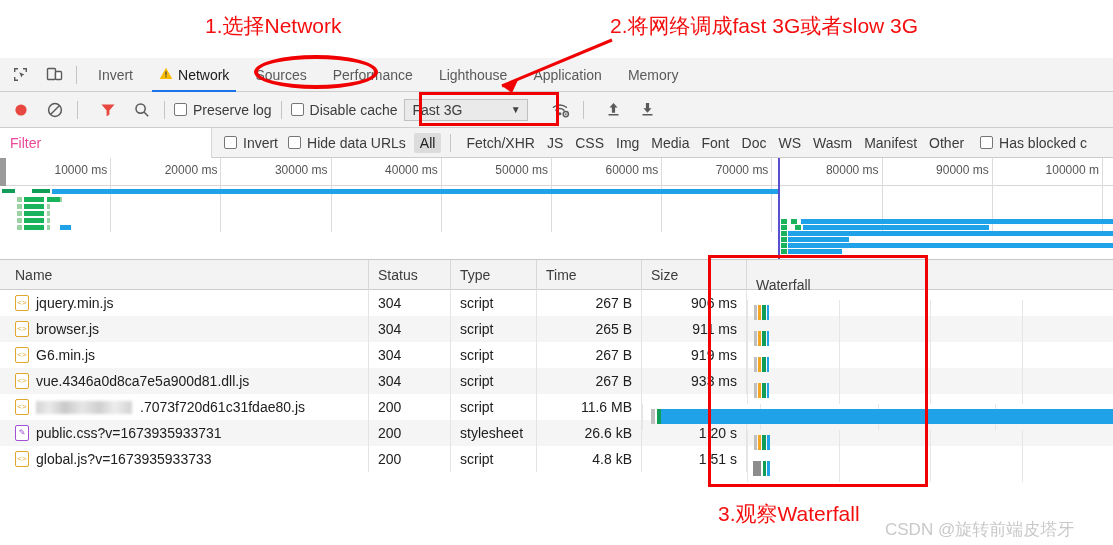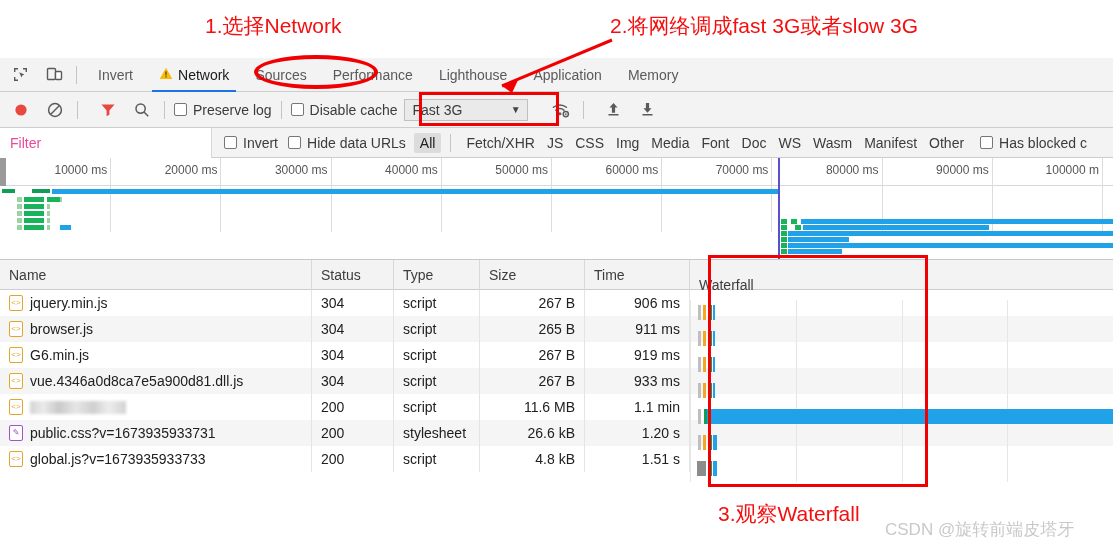--- a/index.html
+++ b/index.html
@@ -137,21 +137,21 @@
     border-right: 1px solid #d8d8d8;
   }
   .row { display: flex; height: 26px; align-items: center; }
   .row.odd { background: #f5f5f5; }
   .td {
     font-size: 14px; color: #202020; padding: 0 9px;
     height: 26px; display: flex; align-items: center;
     border-right: 1px solid #e4e4e4; overflow: hidden; white-space: nowrap;
   }
   .td.num { justify-content: flex-end; }
-  .c-name { width: 312px; gap: 7px; }
+  .c-name { width: 363px; gap: 7px; margin-left: 6px; }
   .c-status { width: 82px; }
   .c-type { width: 86px; }
   .c-size { width: 105px; }
   .c-time { width: 105px; }
   .c-wf { flex: 1; position: relative; border-right: none; padding: 0; margin-top: 20px; }
 
   .ficon {
     width: 14px; height: 16px; flex: 0 0 14px;
     border: 1.5px solid #e0a72a; border-radius: 2px; background: #fff;
     font-size: 8px; color: #e0a72a; display: flex;
@@ -387,22 +387,22 @@
         <div class="ov-bar" style="left: 802px; width: 6px; top: 91px; background: rgb(25, 179, 92); height: 5px;"></div>
         <div class="ov-bar" style="left: 788px; width: 54px; top: 91px; background: rgb(31, 162, 232); height: 5px;"></div>
       </div>
 </div>
 
 <div class="table">
   <div class="thead">
     <div class="th c-name">Name</div>
     <div class="th c-status">Status</div>
     <div class="th c-type">Type</div>
+    <div class="th c-time">Time</div>
     <div class="th c-size">Size</div>
-    <div class="th c-time">Time</div>
     <div class="th c-wf" style="padding:0 9px">Waterfall</div>
   </div>
   <div id="tbody">
         <div class="row">
           <div class="td c-name">
             <span class="ficon">&lt;&gt;</span>
             <span>jquery.min.js</span>
           </div>
           <div class="td c-status">304</div>
           <div class="td c-type">script</div>
@@ -484,25 +484,25 @@
             <div class="wf-seg" style="left: 2%; width: 0.6%; background: rgb(191, 191, 191);"></div>
             <div class="wf-seg" style="left: 3%; width: 0.7%; background: rgb(245, 166, 35);"></div>
             <div class="wf-seg" style="left: 4.2%; width: 1.1%; background: rgb(15, 157, 88);"></div>
             <div class="wf-seg" style="left: 5.4%; width: 0.5%; background: rgb(31, 162, 232);"></div>
           </div>
         </div>
         <div class="row">
           <div class="td c-name">
             <span class="ficon">&lt;&gt;</span>
             <span class="redact"></span>
+            <span>.7073f720d61c31fdae80.js</span>
           </div>
           <div class="td c-status">200</div>
           <div class="td c-type">script</div>
           <div class="td c-size num">11.6 MB</div>
-          <div class="td c-time num">1.1 min</div>
           <div class="td c-wf">
             <div class="wf-grid">
               <div class="wf-gl" style="left: 0%;"></div>
               <div class="wf-gl" style="left: 25%;"></div>
               <div class="wf-gl" style="left: 50%;"></div>
               <div class="wf-gl" style="left: 75%;"></div>
             </div>
             <div class="wf-seg" style="left: 2%; width: 0.7%; background: rgb(191, 191, 191);"></div>
             <div class="wf-seg" style="left: 3.2%; width: 0.8%; background: rgb(15, 157, 88);"></div>
             <div class="wf-seg" style="left: 4%; width: 96%; background: rgb(31, 162, 232);"></div>

